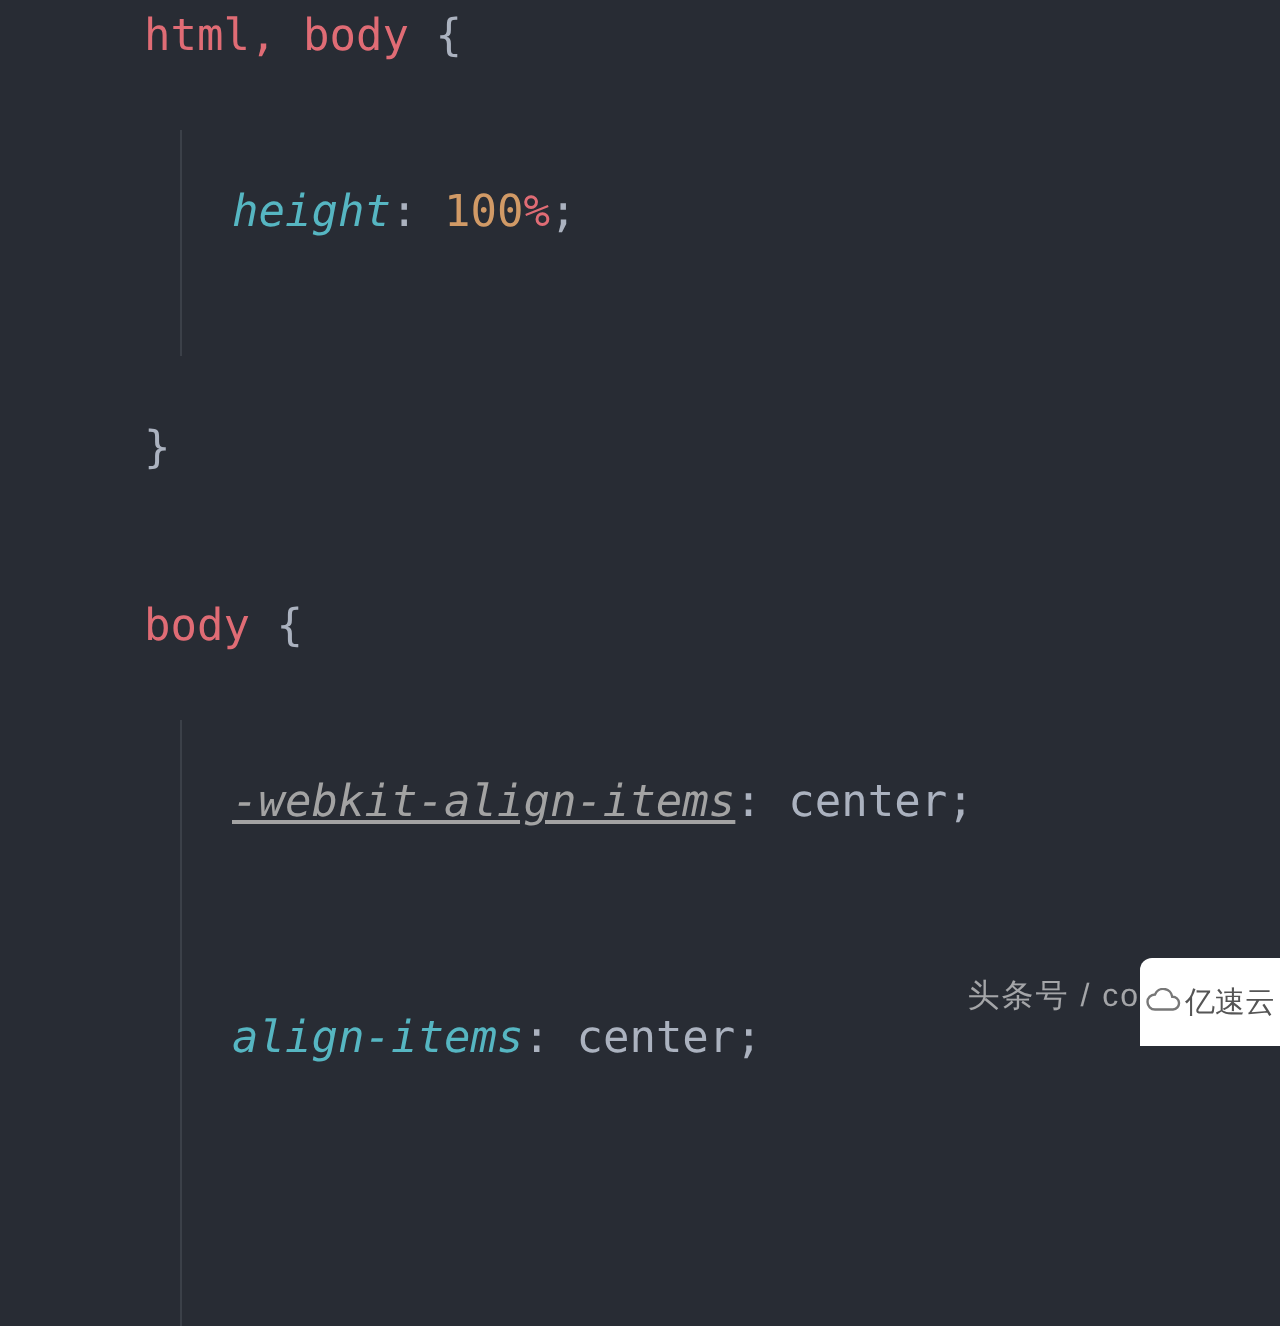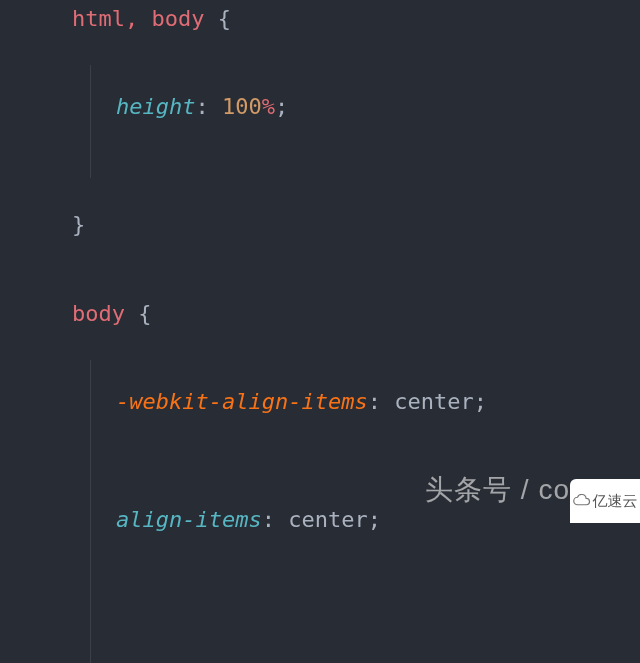--- a/index.html
+++ b/index.html
@@ -40,33 +40,33 @@
     top: 0;
     bottom: 0;
     width: 1px;
     background: #3b4048;
   }
   .guide-wrap { position: relative; }
   
   .sel   { color: #e06c75; }                 
   .brace { color: #abb2bf; }
   .prop  { color: #56b6c2; font-style: italic; }  
-  .propv { color: #f97316; font-style: italic; }  
+  .propv { color: #a3a3a3; font-style: italic; text-decoration: underline; }  
   .punct { color: #abb2bf; }
   .num   { color: #d19a66; }
   .unit  { color: #e06c75; }
   .valkw { color: #abb2bf; }
 
   .watermark {
     position: absolute;
     right: 70px;
     bottom: 28px;
     color: rgba(230,230,230,0.65);
     font-family: "PingFang SC","Microsoft YaHei",sans-serif;
-    font-size: 28px;
+    font-size: 16px;
     letter-spacing: 1px;
     pointer-events: none;
   }
   .watermark-badge {
     position: absolute;
     right: 0;
     bottom: 14px;
     width: 70px;
     height: 44px;
     background: #fff;

